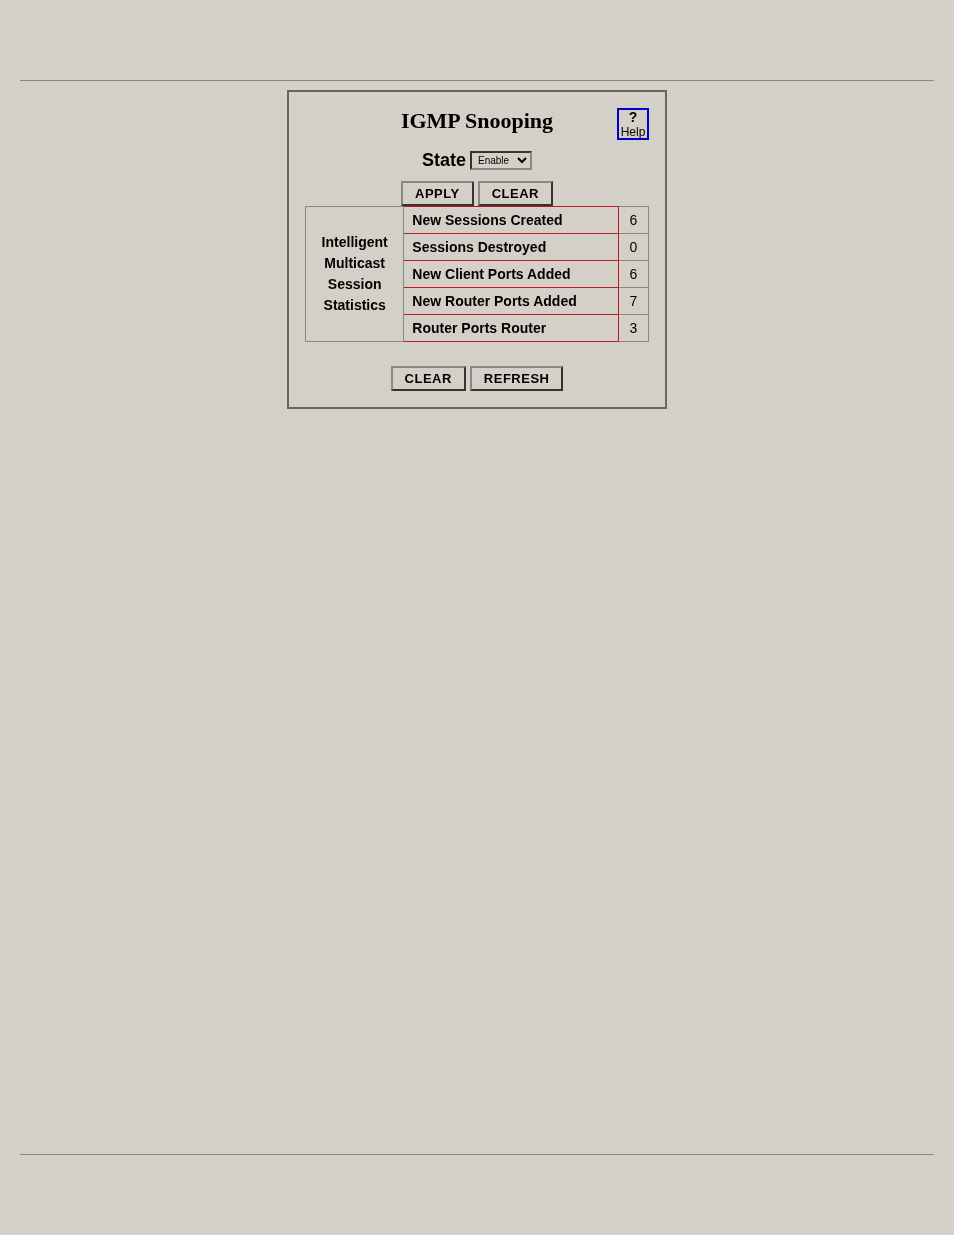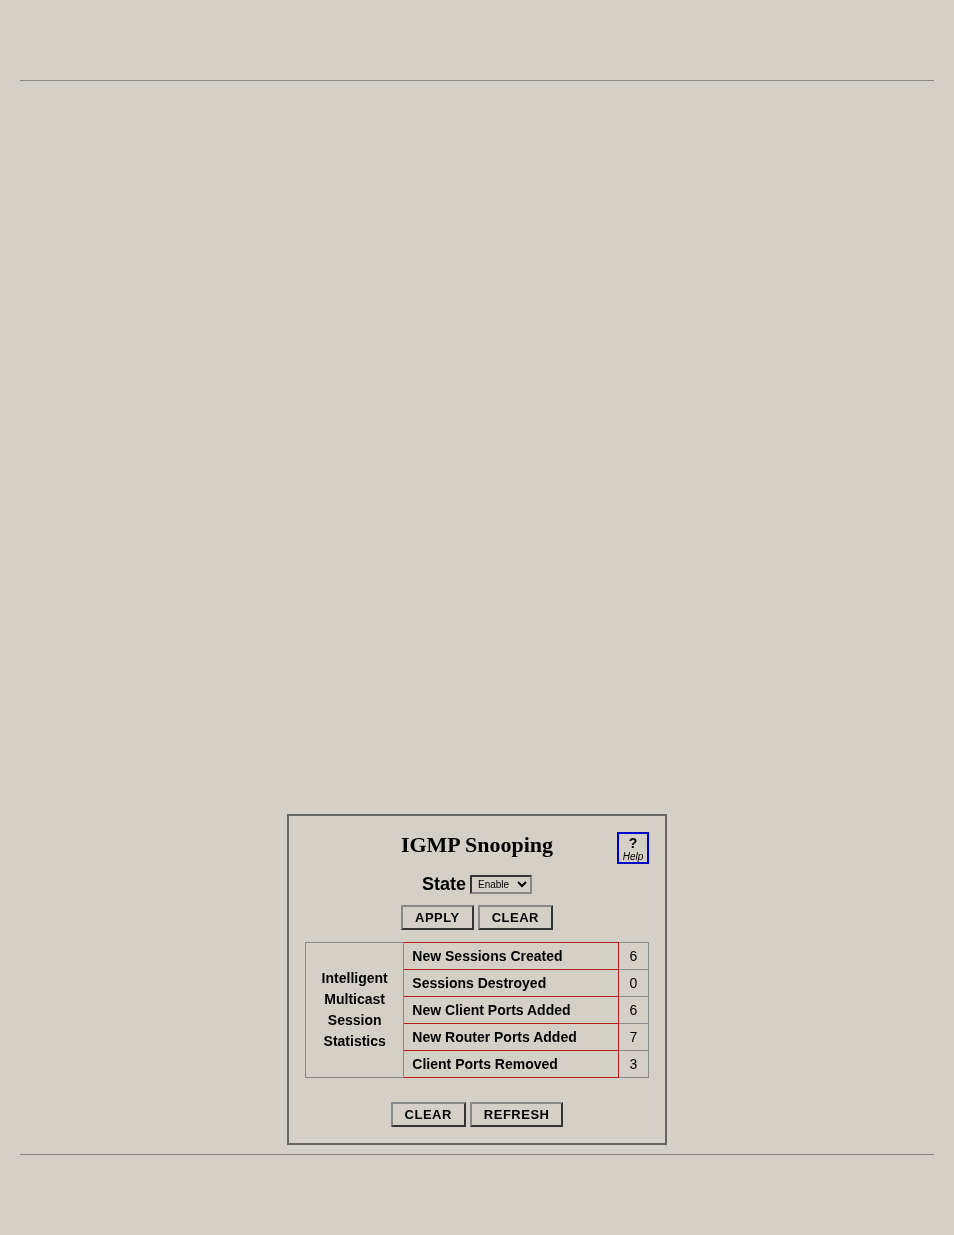--- a/index.html
+++ b/index.html
@@ -35,21 +35,21 @@
       background: #888;
     }
 
     .page-content {
       position: absolute;
       top: 90px;
       left: 0;
       right: 0;
       bottom: 90px;
       display: flex;
-      align-items: flex-end;
+      align-items: flex-start;
       justify-content: center;
     }
 
     .dialog-box {
       background: #d4d0c8;
       border: 2px solid #666;
       width: 380px;
       padding: 16px;
       position: relative;
     }
@@ -86,23 +86,22 @@
       flex-direction: column;
     }
 
     .help-button .question-mark {
       font-size: 14px;
       font-weight: bold;
       color: #000;
     }
 
     .help-button .help-text {
-      font-size: 10px;
-      color: #000;
-      font-style: italic;
+      font-size: 12px;
+      color: #000;
     }
 
     .state-row {
       display: flex;
       align-items: center;
       justify-content: center;
       margin-bottom: 10px;
       gap: 4px;
     }
 
@@ -118,21 +117,21 @@
       background: #d4d0c8;
       padding: 1px 2px;
       cursor: pointer;
     }
 
     .button-row {
       display: flex;
       align-items: center;
       justify-content: center;
       gap: 4px;
-      margin-bottom: 12px;
+      margin-bottom: 0;
     }
 
     .btn {
       font-size: 13px;
       font-weight: bold;
       padding: 3px 12px;
       background: #d4d0c8;
       border: 2px outset #888;
       cursor: pointer;
       letter-spacing: 0.5px;
@@ -230,21 +229,21 @@
         </tr>
         <tr>
           <td class="stats-name-cell">New Client Ports Added</td>
           <td class="stats-value-cell">6</td>
         </tr>
         <tr>
           <td class="stats-name-cell">New Router Ports Added</td>
           <td class="stats-value-cell">7</td>
         </tr>
         <tr>
-          <td class="stats-name-cell">Client Ports Removed</td>
+          <td class="stats-name-cell">Router Ports Router</td>
           <td class="stats-value-cell">3</td>
         </tr>
       </tbody>
     </table>
 
     <div class="bottom-button-row">
       <button class="btn">CLEAR</button>
       <button class="btn">REFRESH</button>
     </div>
 

